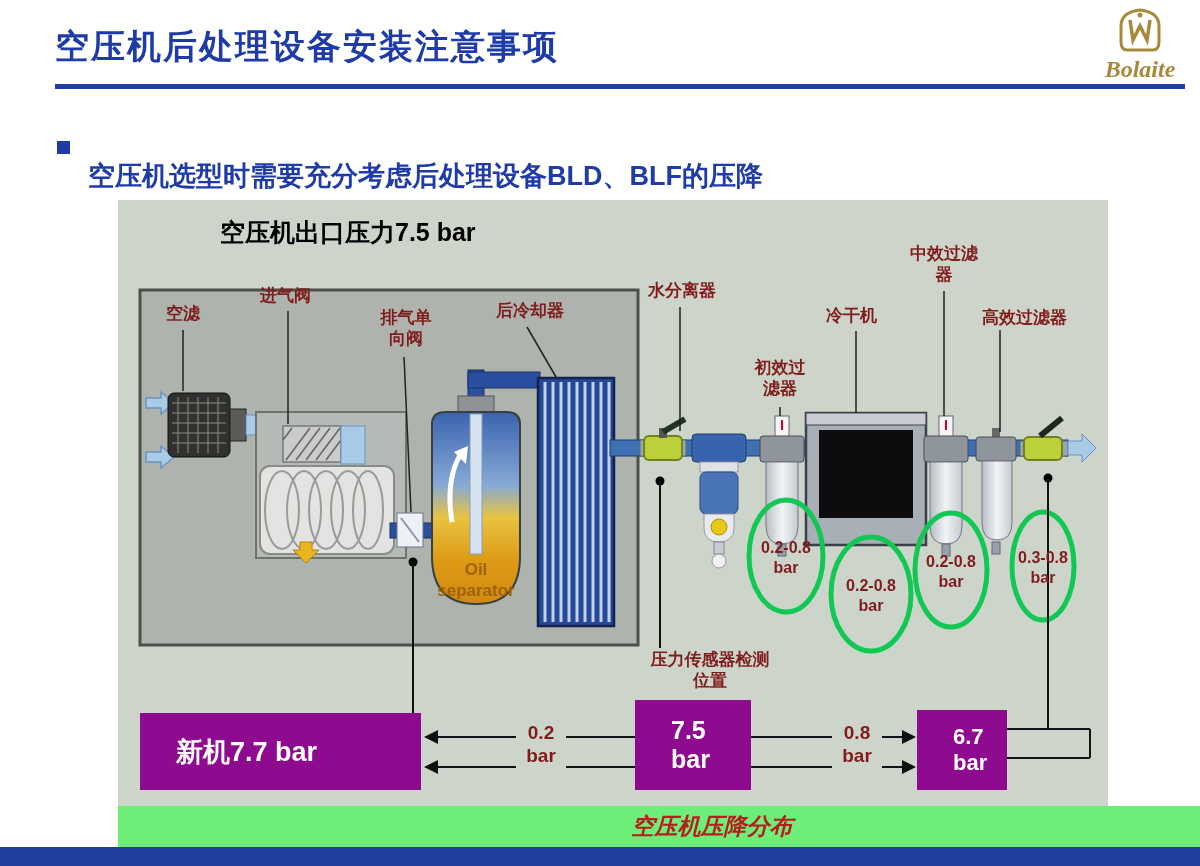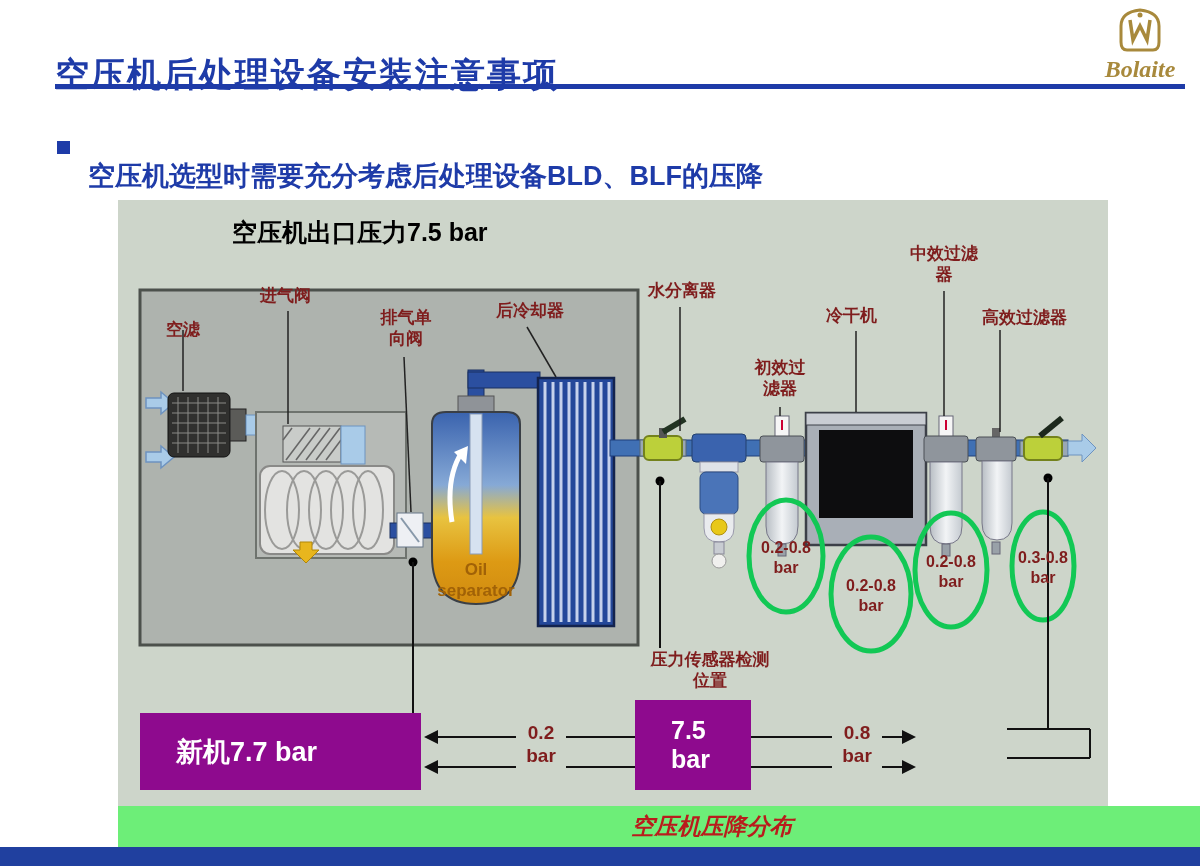--- a/index.html
+++ b/index.html
@@ -1,29 +1,29 @@
 <!DOCTYPE html>
 <html><head>
 <meta charset="utf-8">
 <style>
   * { margin:0; padding:0; box-sizing:border-box; }
   html,body { background:#ffffff; }
   body { font-family:"Liberation Sans","DejaVu Sans",sans-serif; }
   .slide { position:relative; width:1200px; height:866px; background:#ffffff; overflow:hidden; }
-  .page-title { position:absolute; left:55px; top:24px; font-size:34px; font-weight:800; color:#1e3ba8; letter-spacing:2px; z-index:3;margin-top:28px; }
+  .page-title { position:absolute; left:55px; top:24px; font-size:34px; font-weight:800; color:#1e3ba8; letter-spacing:2px; z-index:3; }
   .title-rule { position:absolute; left:55px; top:84px; width:1130px; height:5px; background:#1e3ba8; z-index:3; }
   .logo { position:absolute; left:1088px; top:6px; width:104px; text-align:center; color:#a8893c; z-index:3; }
   .logo-text { font-family:"Liberation Serif","DejaVu Serif",serif; font-style:italic; font-weight:700; font-size:24px; margin-top:-2px; }
   .bullet-sq { position:absolute; left:57px; top:141px; width:13px; height:13px; background:#1e3ba8; z-index:3; }
   .bullet-text { position:absolute; left:88px; top:126px; font-size:27px; font-weight:700; color:#1e3ba8; z-index:3;margin-top:32px; }
   .diagram-bg { position:absolute; left:118px; top:200px; width:990px; height:647px; background:#cdd5ca; z-index:1; }
   .art { position:absolute; left:0; top:0; z-index:2; }
   .lbl { position:absolute; z-index:3; font-size:17px; font-weight:600; color:#7f1d1d; line-height:1.22; white-space:nowrap; }
   .center { text-align:center; }
-  .diagram-title { position:absolute; left:232px; top:216px; z-index:3; font-size:25px; font-weight:700; color:#000; }
+  .diagram-title { position:absolute; left:220px; top:216px; z-index:3; font-size:25px; font-weight:700; color:#000; }
   .pbox { position:absolute; z-index:3; background:#8e0a8e; color:#fff; font-weight:700; display:flex; align-items:center;padding-left:36px; }
   .pbox.centered { justify-content:center; }
   .drop-note { background:#cdd5ca; padding:1px 2px; }
   .oil-lbl { font-size:17px; font-weight:700; color:#a16207; }
   .drop-lbl { font-size:16px; font-weight:700; white-space:normal; }
   .footer-bar { position:absolute; left:118px; top:806px; width:1188px; height:41px; background:#6dee78; z-index:3;
                 display:flex; align-items:center; justify-content:center; font-size:23px; font-weight:700; font-style:italic; color:#b91c1c; }
   .bottom-bar { position:absolute; left:0; top:847px; width:1200px; height:19px; background:#20409f; z-index:3; }
 </style>
 </head>
@@ -246,21 +246,21 @@
     <g fill="#111">
       <polygon points="424,737 438,730 438,744"></polygon>
       <polygon points="424,767 438,760 438,774"></polygon>
       <polygon points="916,737 902,730 902,744"></polygon>
       <polygon points="916,767 902,760 902,774"></polygon>
     </g>
   </svg>
 
   <div class="diagram-title">空压机出口压力7.5 bar</div>
 
-  <div class="lbl" style="left:166px;top:320px">空滤</div>
+  <div class="lbl" style="left:166px;top:304px">空滤</div>
   <div class="lbl" style="left:260px;top:286px">进气阀</div>
   <div class="lbl center" style="left:370px;top:308px;width:72px">
     <div>排气单</div>
     <div>向阀</div>
   </div>
   <div class="lbl" style="left:496px;top:301px">后冷却器</div>
   <div class="lbl" style="left:648px;top:281px">水分离器</div>
   <div class="lbl center" style="left:742px;top:358px;width:76px">
     <div>初效过</div>
     <div>滤器</div>
@@ -303,20 +303,21 @@
     <div>0.2</div>
     <div>bar</div>
   </div>
   <div class="lbl center drop-note" style="left:832px;top:720px;width:50px;font-size:19px;font-weight:700">
     <div>0.8</div>
     <div>bar</div>
   </div>
 
   <div class="pbox" style="left:140px;top:713px;width:281px;height:77px;font-size:27px;">新机7.7 bar</div>
   <div class="pbox centered" style="left:635px;top:700px;width:116px;height:90px;font-size:25px">7.5 bar</div>
+  <div class="pbox centered" style="left:917px;top:710px;width:90px;height:80px;font-size:22px">6.7 bar</div>
 
   <div class="footer-bar">
     <span>空压机压降分布</span>
   </div>
 
   <div class="bottom-bar"></div>
 
 </div>
 
 </body></html>

